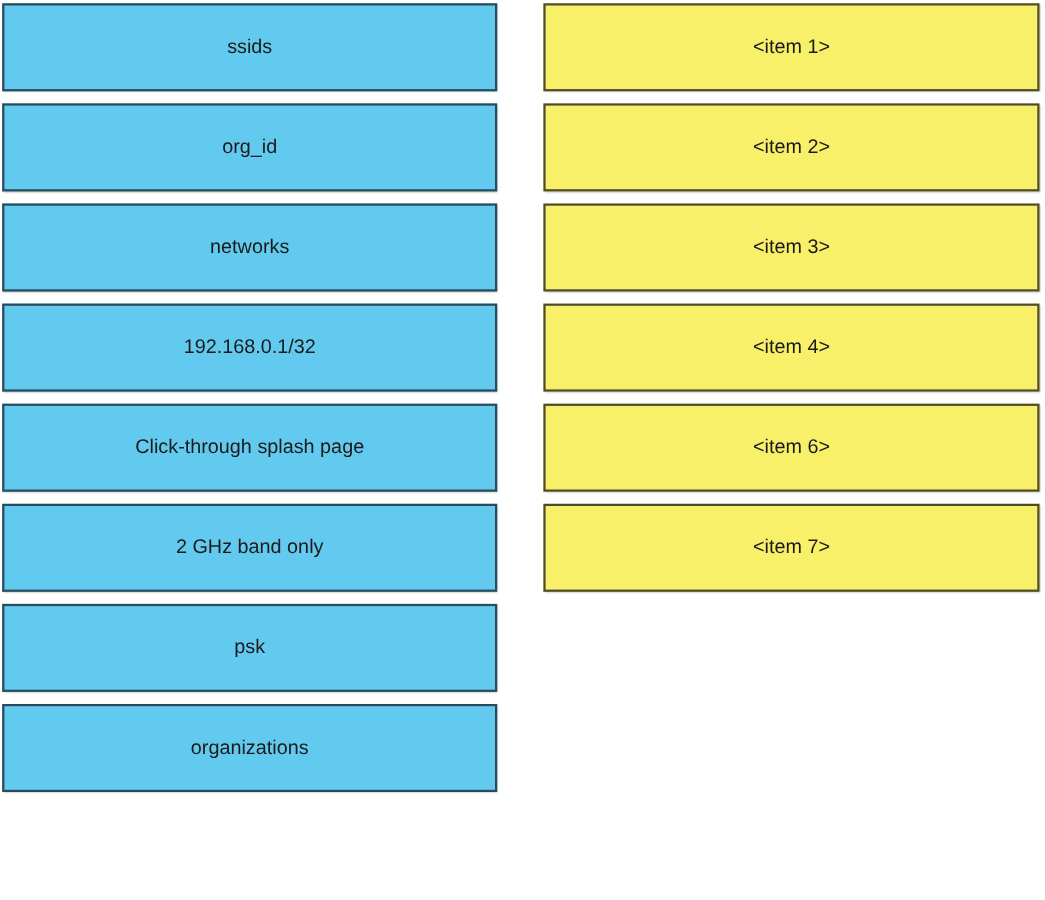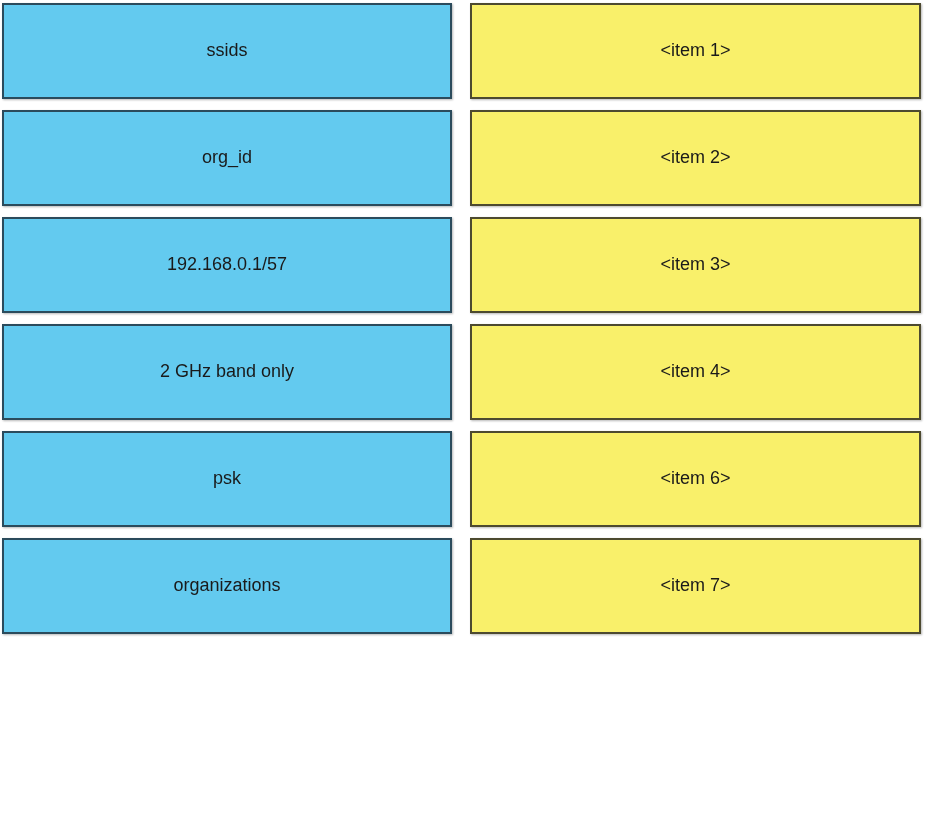--- a/index.html
+++ b/index.html
@@ -28,27 +28,27 @@
     display: flex;
     flex-direction: column;
     gap: 11px;
   }
   .col-left {
     left: 2px;
     top: 3px;
     width: 450px;
   }
   .col-right {
-    left: 470px;
+    left: 494px;
     top: 3px;
     width: 451px;
   }
   .box {
     box-sizing: border-box;
-    height: 96px;
+    height: 80px;
     display: flex;
     align-items: center;
     justify-content: center;
     text-align: center;
     font-size: 18px;
     color: var(--text);
     border: 2px solid #b91c1c;
     box-shadow: 1px 1px 2px rgba(0, 0, 0, 0.28);
     cursor: pointer;
     user-select: none;
@@ -72,21 +72,27 @@
 <div class="stage">
 
   <div class="col col-left">
     <div class="box box-source">
       <span>ssids</span>
     </div>
     <div class="box box-source">
       <span>org_id</span>
     </div>
     <div class="box box-source">
-      <span>192.168.0.1/57</span>
+      <span>networks</span>
+    </div>
+    <div class="box box-source">
+      <span>192.168.0.1/32</span>
+    </div>
+    <div class="box box-source">
+      <span>Click-through splash page</span>
     </div>
     <div class="box box-source">
       <span>2 GHz band only</span>
     </div>
     <div class="box box-source">
       <span>psk</span>
     </div>
     <div class="box box-source">
       <span>organizations</span>
     </div>

